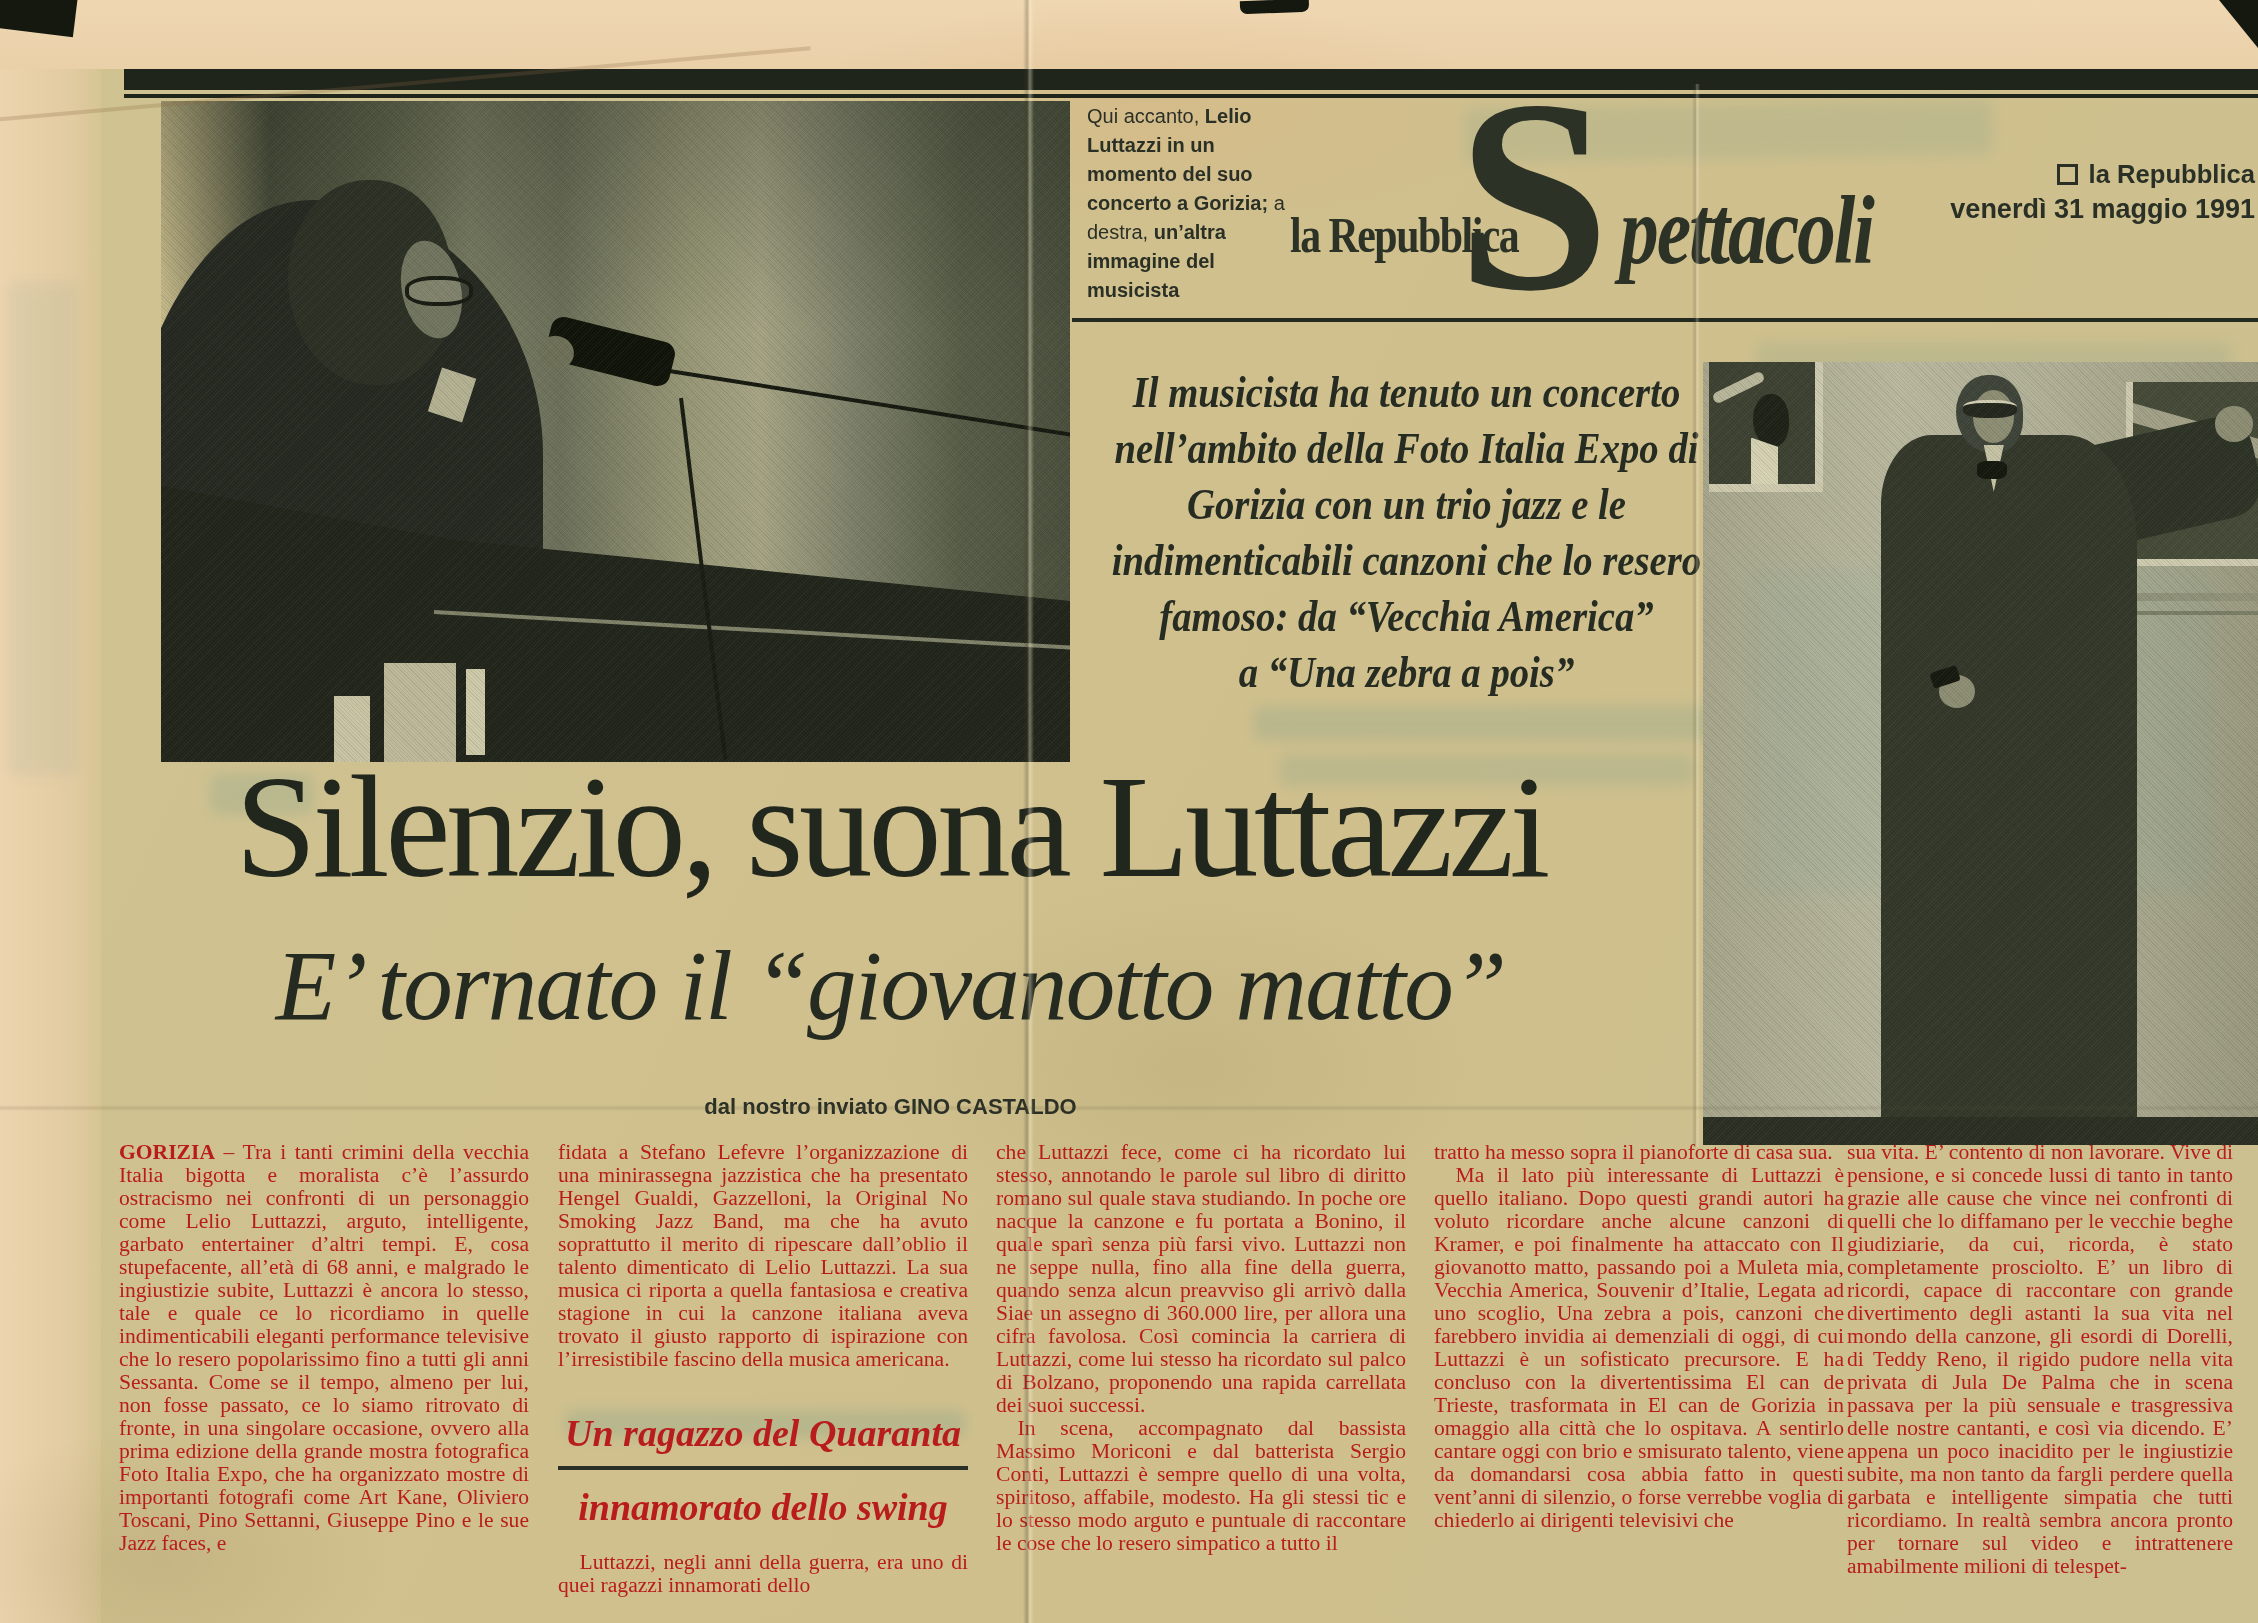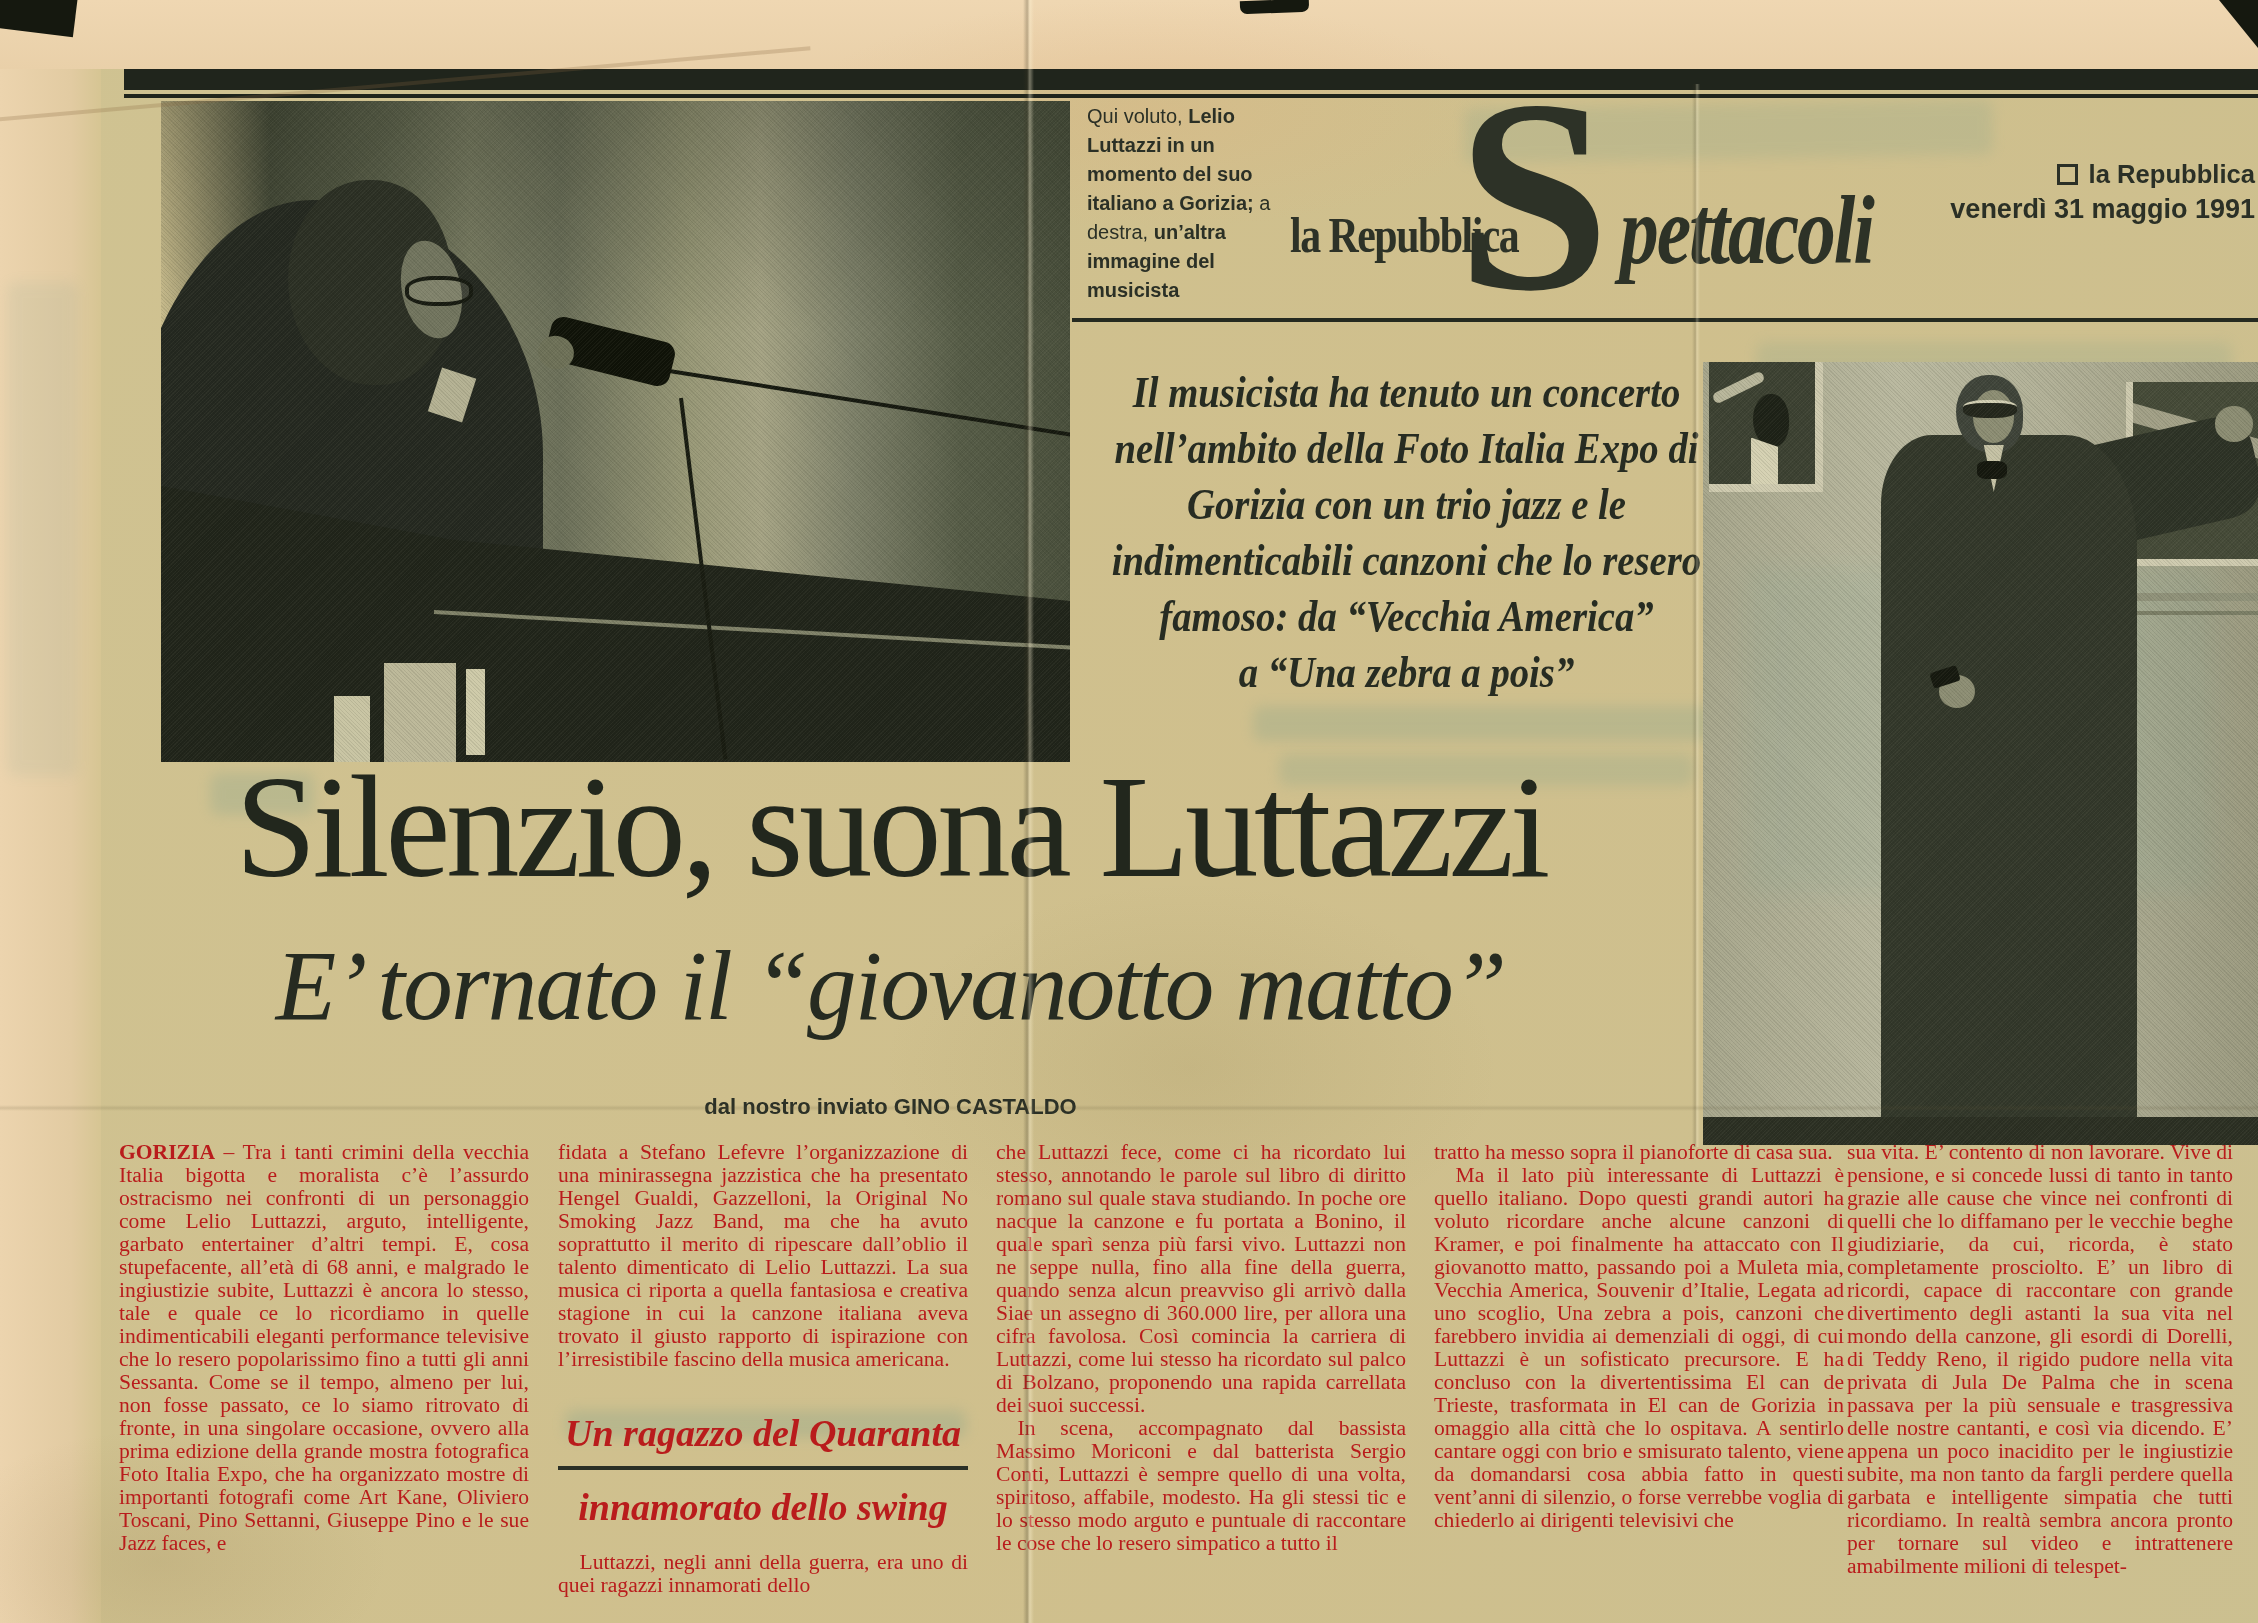--- a/index.html
+++ b/index.html
@@ -155,21 +155,21 @@
     <div class="abs pl-micboom"></div>
     <div class="abs pl-mic"></div>
     <div class="abs pl-mictip"></div>
     <div class="abs pl-micstand"></div>
     <div class="abs pl-key1"></div>
     <div class="abs pl-key2"></div>
     <div class="abs pl-key3"></div>
     <div class="photo-grain"></div>
   </div>
 
-  <div class="abs caption"><span>Qui voluto, </span><b>Lelio Luttazzi in un momento del suo italiano a Gorizia;</b><span> a destra, </span><b>un’altra immagine del musicista</b></div>
+  <div class="abs caption"><span>Qui accanto, </span><b>Lelio Luttazzi in un momento del suo concerto a Gorizia;</b><span> a destra, </span><b>un’altra immagine del musicista</b></div>
 
   <div class="abs masthead-la">la Repubblica</div>
   <div class="abs masthead-S">S</div>
   <div class="abs masthead-rest">pettacoli</div>
   <div class="abs masthead-rule"></div>
 
   <div class="abs pageinfo">
     <div class="row2">
       <span class="square-bullet"></span><span>la Repubblica</span>
     </div>

